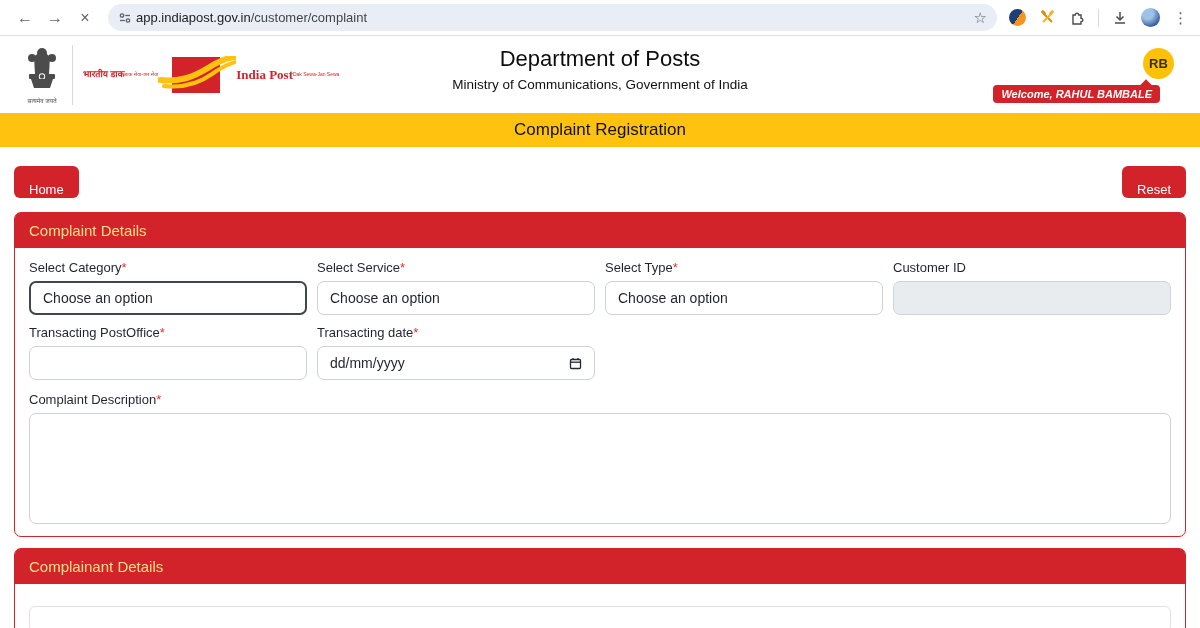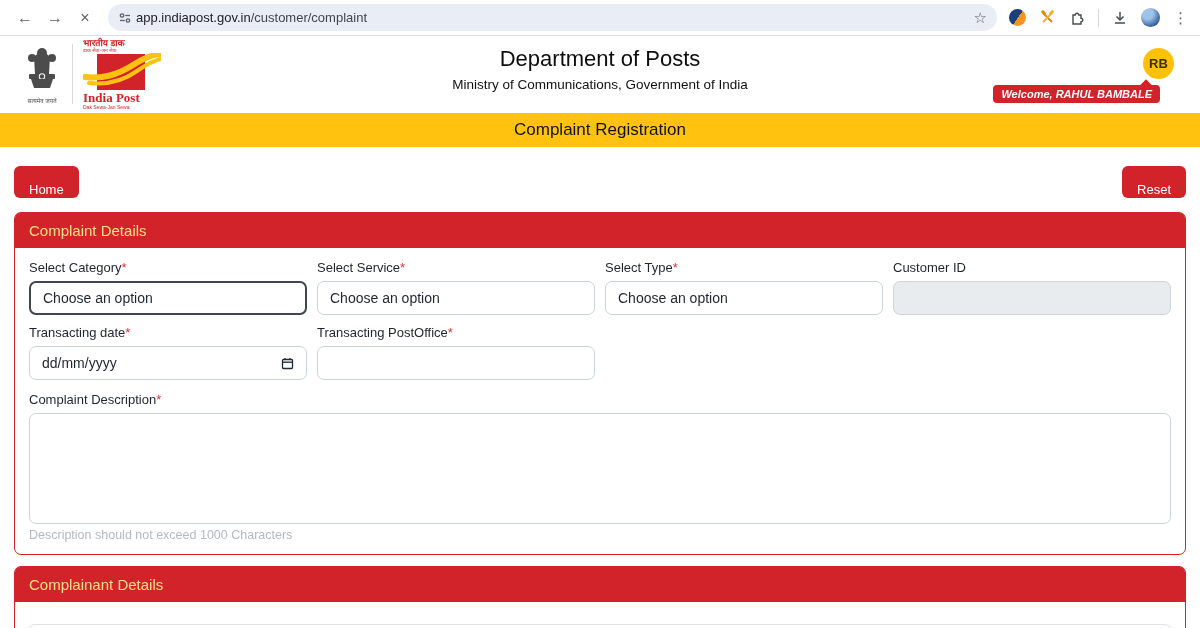--- a/index.html
+++ b/index.html
@@ -24,21 +24,21 @@
   .profile-avatar { width:19px; height:19px; border-radius:50%;
                     background:radial-gradient(circle at 35% 30%, #9fc3e8 0 30%, #31599c 75%, #1d3a66); }
   .kebab { font-size:15px; color:#5f6368; letter-spacing:0; }
 
   
   .site-header { height:77px; background:#fff; position:relative; display:flex; align-items:center; }
   .gov-logos { display:flex; align-items:center; gap:10px; padding-left:22px; }
   .emblem { display:flex; flex-direction:column; align-items:center; }
   .emblem-motto { font-size:6px; color:#4c4c4c; margin-top:1px; }
   .logo-divider { width:1px; height:60px; background:#d9d9d9; }
-  .indiapost-logo { display:flex; flex-direction:column; line-height:1.05; }
+  .indiapost-logo { display:flex; flex-direction:row; align-items:center; line-height:1.05; }
   .lg-hindi { font-size:9px; color:#d2232a; font-weight:bold; }
   .lg-hindi-sub { font-size:5px; color:#d2232a; }
   .lg-name { font-family:"Liberation Serif", serif; font-size:13px; font-weight:bold; color:#d2232a; }
   .lg-tag { font-size:5px; color:#d2232a; }
   .header-center { position:absolute; left:0; right:0; top:10px; text-align:center; }
   .dept-title { font-size:22px; font-weight:normal; color:#0d0d0d; }
   .dept-sub { font-size:13.5px; color:#111; margin-top:5px; }
   .header-right { position:absolute; right:26px; top:8px; width:160px; height:64px; }
   .user-avatar { position:absolute; right:0; top:4px; width:31px; height:31px; border-radius:50%;
                  background:#ffc107; color:#3a3000; font-weight:bold; font-size:13px;
@@ -202,43 +202,42 @@
         <div class="field">
           <label><span>Select Type</span><span class="req">*</span></label>
           <div class="box">Choose an option</div>
         </div>
 
         <div class="field">
           <label>Customer ID</label>
           <div class="box disabled"></div>
         </div>
         <div class="field">
+          <label><span>Transacting PostOffice</span><span class="req">*</span></label>
+          <div class="box"></div>
+        </div>
+        <div class="field">
           <label><span>Transacting date</span><span class="req">*</span></label>
           <div class="box date-box">
             <span>dd/mm/yyyy</span>
             <span>
               <svg width="13" height="13" viewBox="0 0 13 13">
                 <rect x="1.5" y="2.5" width="10" height="9" rx="1" fill="none" stroke="#1f2937" stroke-width="1.3"></rect>
                 <line x1="1.5" y1="5.2" x2="11.5" y2="5.2" stroke="#1f2937" stroke-width="1.3"></line>
                 <line x1="4" y1="1" x2="4" y2="3" stroke="#1f2937" stroke-width="1.3"></line>
                 <line x1="9" y1="1" x2="9" y2="3" stroke="#1f2937" stroke-width="1.3"></line>
               </svg>
             </span>
           </div>
         </div>
-        <div class="field">
-          <label><span>Transacting PostOffice</span><span class="req">*</span></label>
-          <div class="box"></div>
-        </div>
       </div>
 
       <div class="full-field field">
         <label><span>Complaint Description</span><span class="req">*</span></label>
         <textarea class="desc" style=""></textarea>
-        <div class="hint">Description should not exceed 1000 Characters</div>
       </div>
     </div>
   </section>
 
   <section class="card card-2">
     <div class="card-header">Complainant Details</div>
     <div class="card-body">
       <div class="inner-box">
         
       </div>

